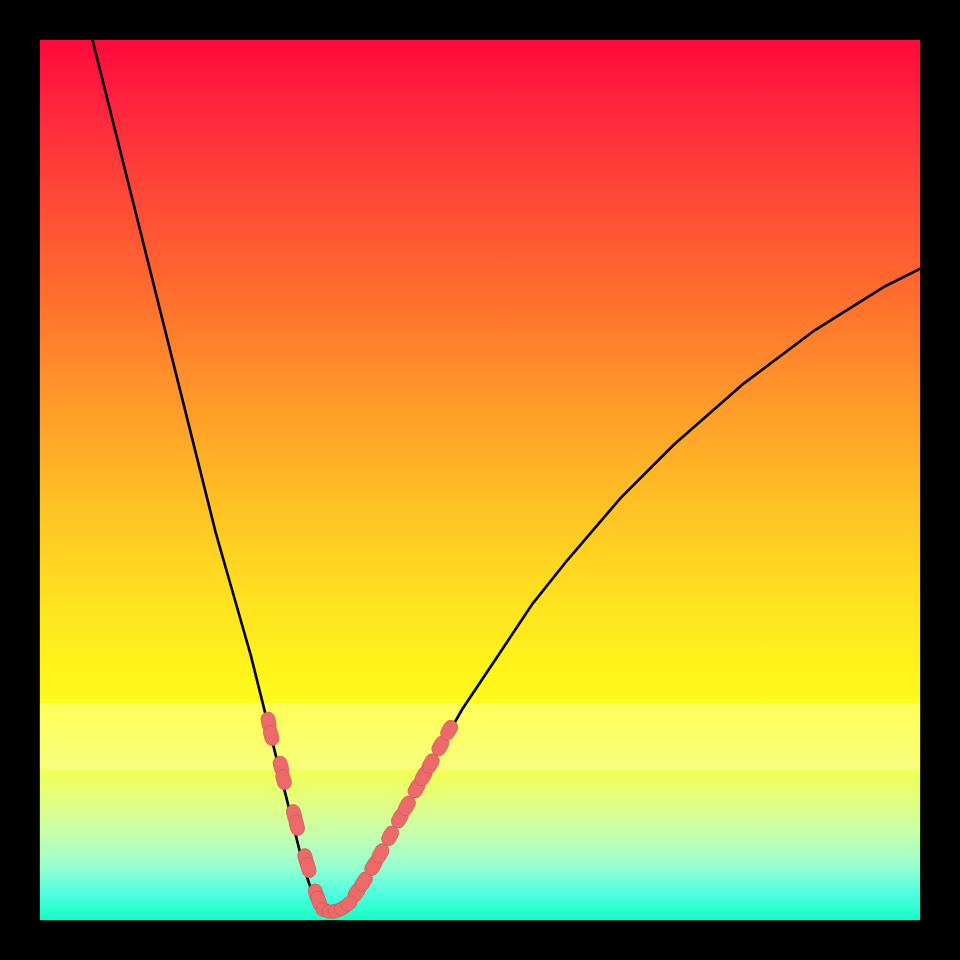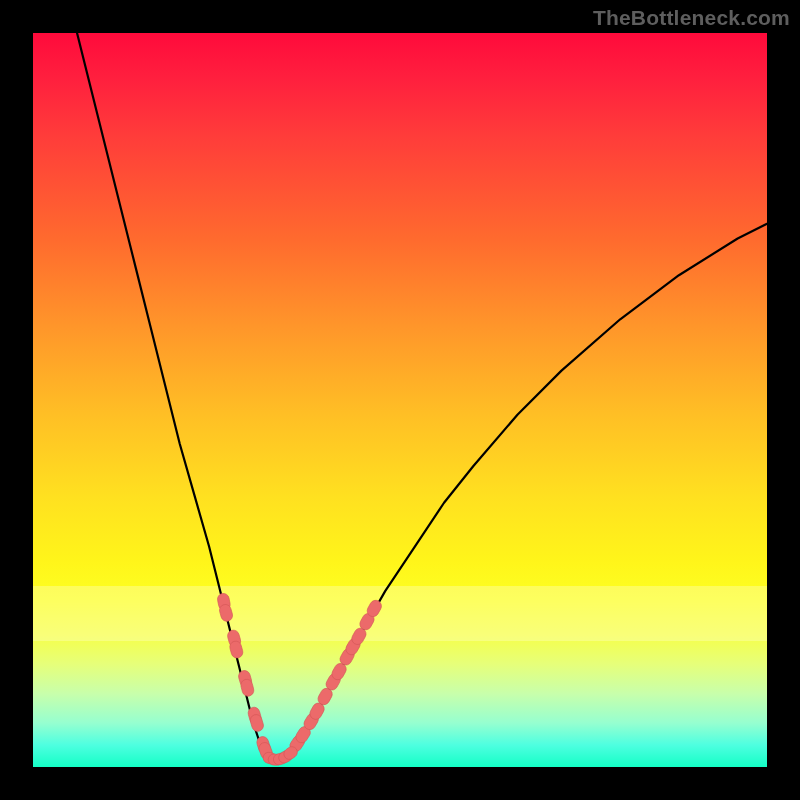--- a/index.html
+++ b/index.html
@@ -158,14 +158,13 @@
           <g transform="translate(252.50 723.72) rotate(-29.7)">
             <rect x="-7" y="-5.5" width="14" height="11" rx="5.5" fill="#ec6a6a" stroke="#d45757" stroke-width="0.6"></rect>
           </g>
           <g transform="translate(257.63 720.05) rotate(-35.5)">
             <rect x="-7" y="-5.5" width="14" height="11" rx="5.5" fill="#ec6a6a" stroke="#d45757" stroke-width="0.6"></rect>
           </g>
         </g>
     </svg>
   </div>
 
-  <div class="watermark">TheBottleneck.com</div>
 </div>
 
 </body></html>

